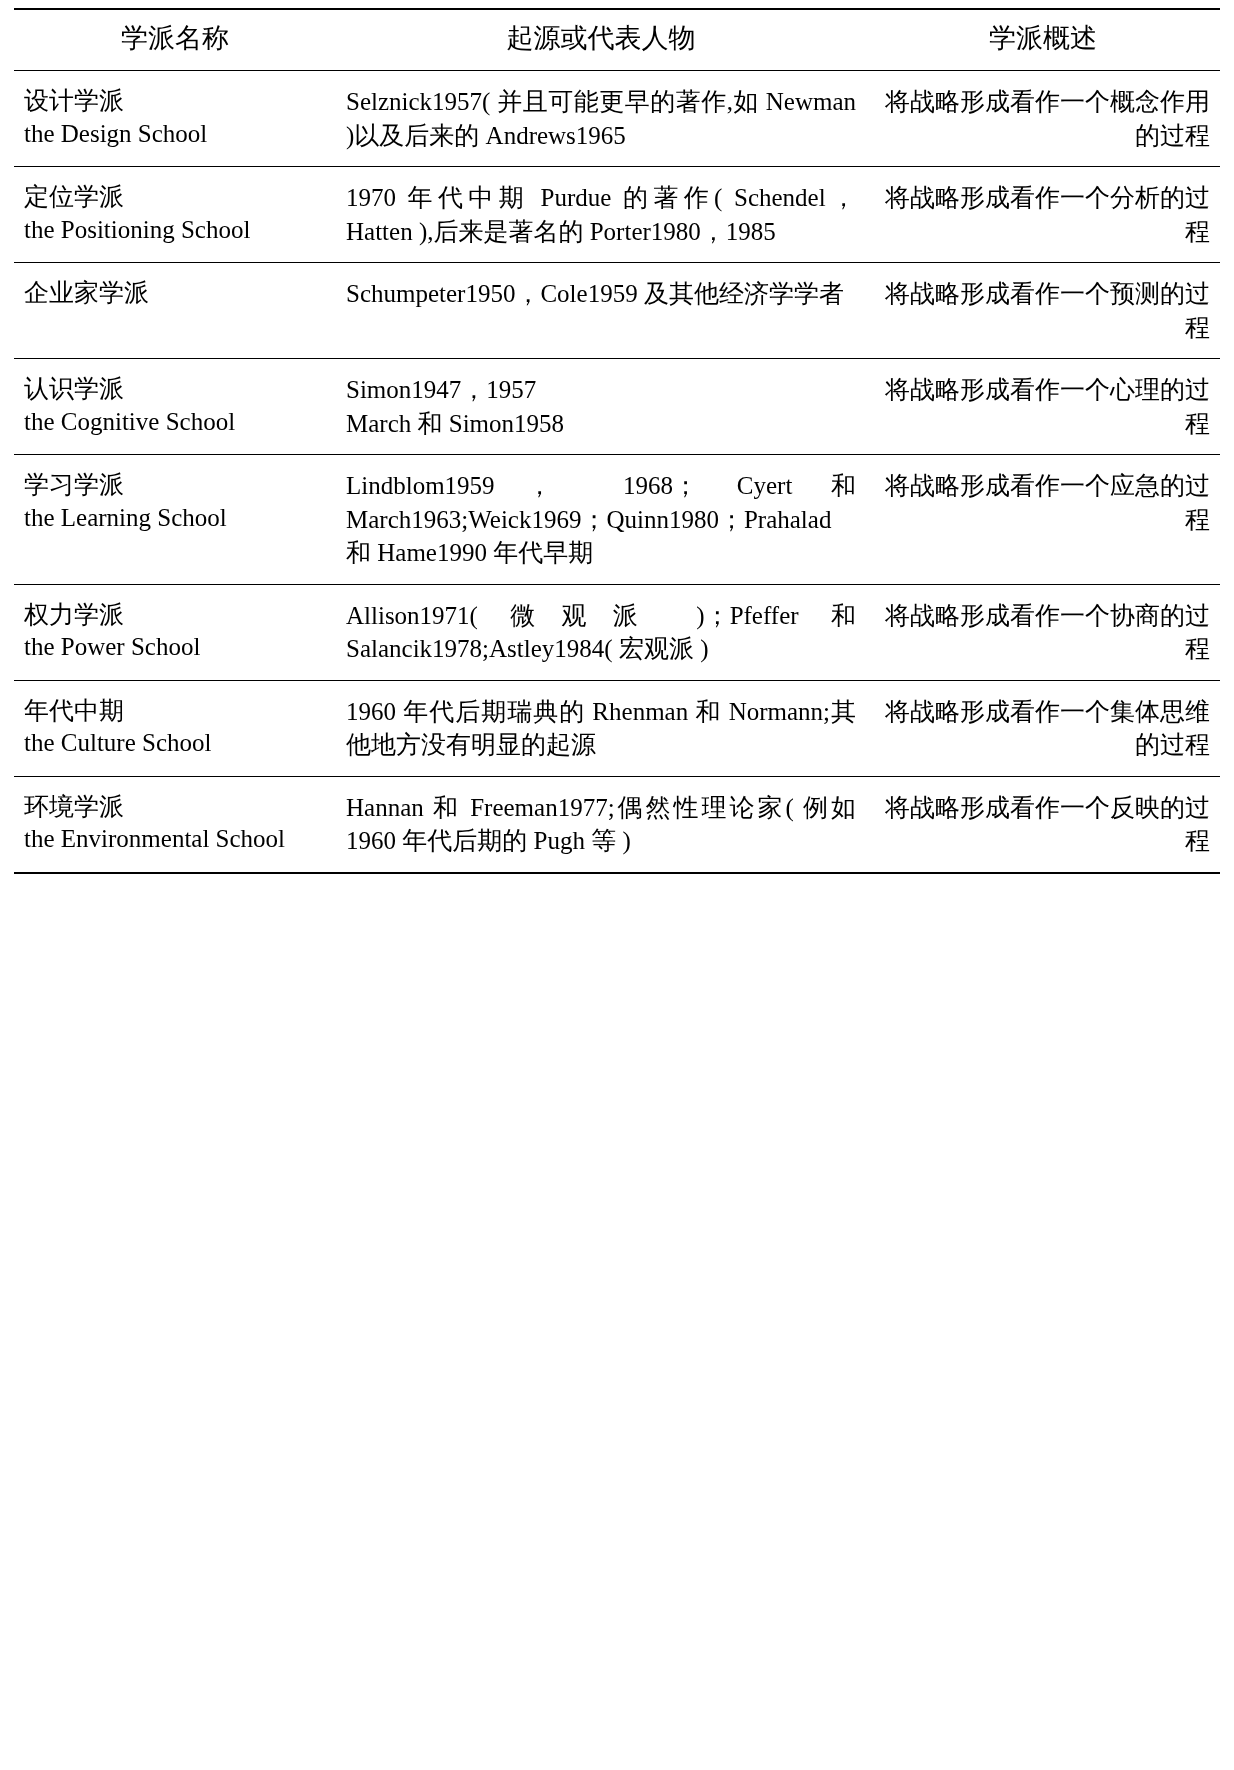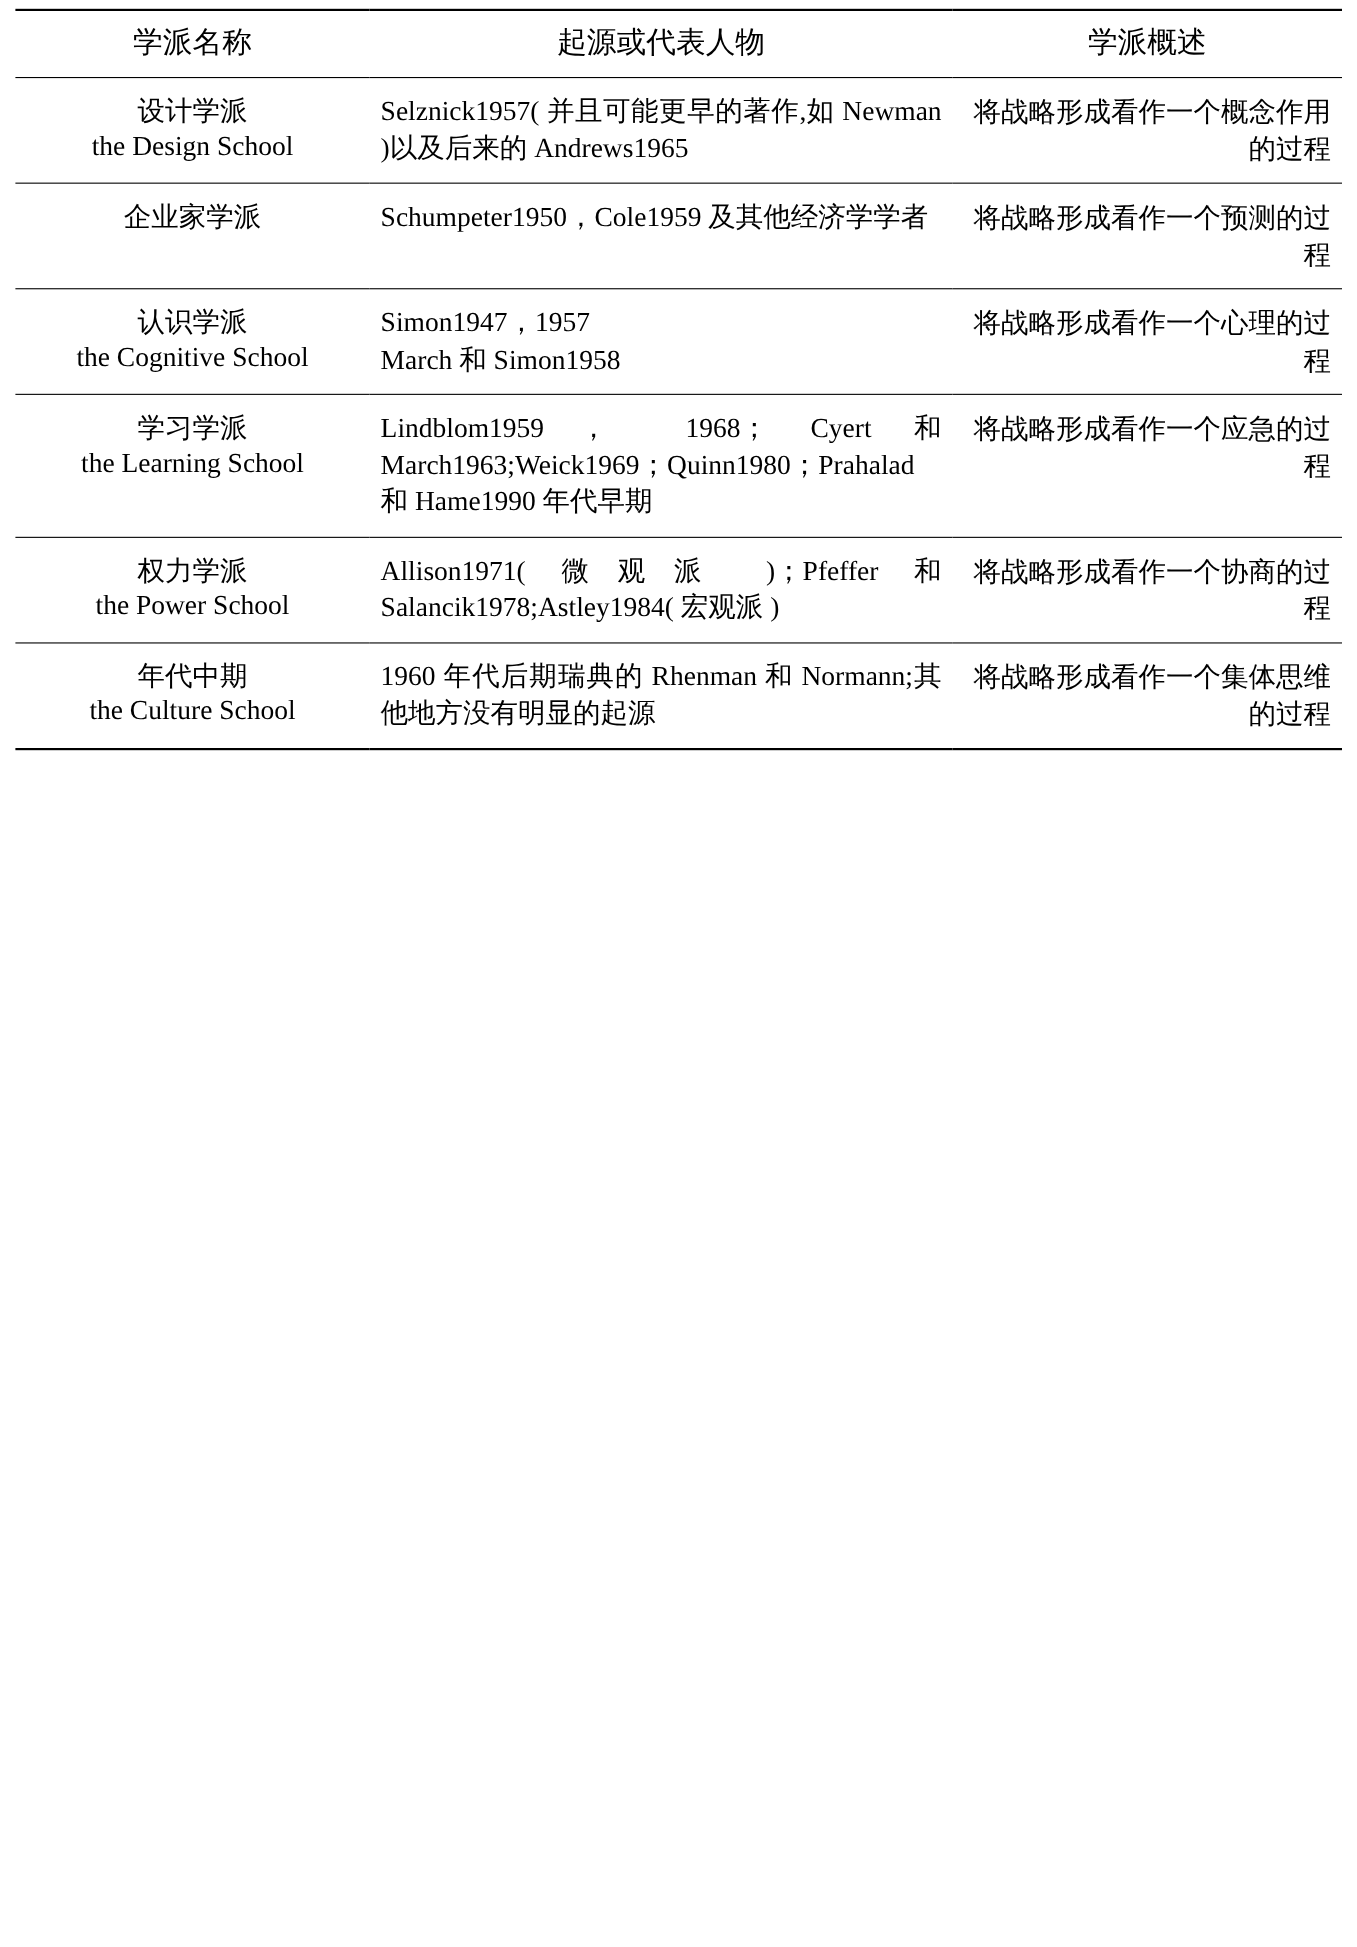--- a/index.html
+++ b/index.html
@@ -46,21 +46,20 @@
   }
   table.schools tbody tr:last-child {
     border-bottom: 2.5px solid #000;
   }
   table.schools td {
     vertical-align: top;
     padding: 14px 10px 14px 10px;
     border: none;
   }
   td.name {
-    text-align: center;
     border-right: 1.5px solid #000;
     line-height: 1.30;
   }
   td.origin {
     text-align: justify;
     text-align-last: left;
     border-right: 1.5px solid #000;
     line-height: 1.34;
     padding-left: 14px;
     padding-right: 14px;
@@ -103,20 +102,28 @@
       <tr>
         <td class="name">
           <span class="nm-cn">设计学派</span>
           <span class="nm-en">the Design School</span>
         </td>
         <td class="origin cn">Selznick1957( 并且可能更早的著作,如 Newman )以及后来的 Andrews1965</td>
         <td class="summary cn">将战略形成看作一个概念作用的过程</td>
       </tr>
 
 
+      <tr>
+        <td class="name">
+          <span class="nm-cn">定位学派</span>
+          <span class="nm-en">the Positioning School</span>
+        </td>
+        <td class="origin cn">1970 年代中期 Purdue 的著作( Schendel，Hatten ),后来是著名的 Porter1980，1985</td>
+        <td class="summary cn">将战略形成看作一个分析的过程</td>
+      </tr>
 
       <tr>
         <td class="name">
           <span class="nm-cn">企业家学派</span>
           <span class="nm-en"></span>
         </td>
         <td class="origin cn">Schumpeter1950，Cole1959 及其他经济学学者</td>
         <td class="summary cn">将战略形成看作一个预测的过程</td>
       </tr>
 
@@ -150,17 +157,25 @@
 
       <tr>
         <td class="name">
           <span class="nm-cn">年代中期</span>
           <span class="nm-en">the Culture School</span>
         </td>
         <td class="origin cn">1960 年代后期瑞典的 Rhenman 和 Normann;其他地方没有明显的起源</td>
         <td class="summary cn">将战略形成看作一个集体思维的过程</td>
       </tr>
 
+      <tr>
+        <td class="name">
+          <span class="nm-cn">环境学派</span>
+          <span class="nm-en">the Environmental School</span>
+        </td>
+        <td class="origin cn">Hannan 和 Freeman1977;偶然性理论家( 例如 1960 年代后期的 Pugh 等 )</td>
+        <td class="summary cn">将战略形成看作一个反映的过程</td>
+      </tr>
 
 
     </tbody>
   </table>
 </div>
 
 </body></html>

